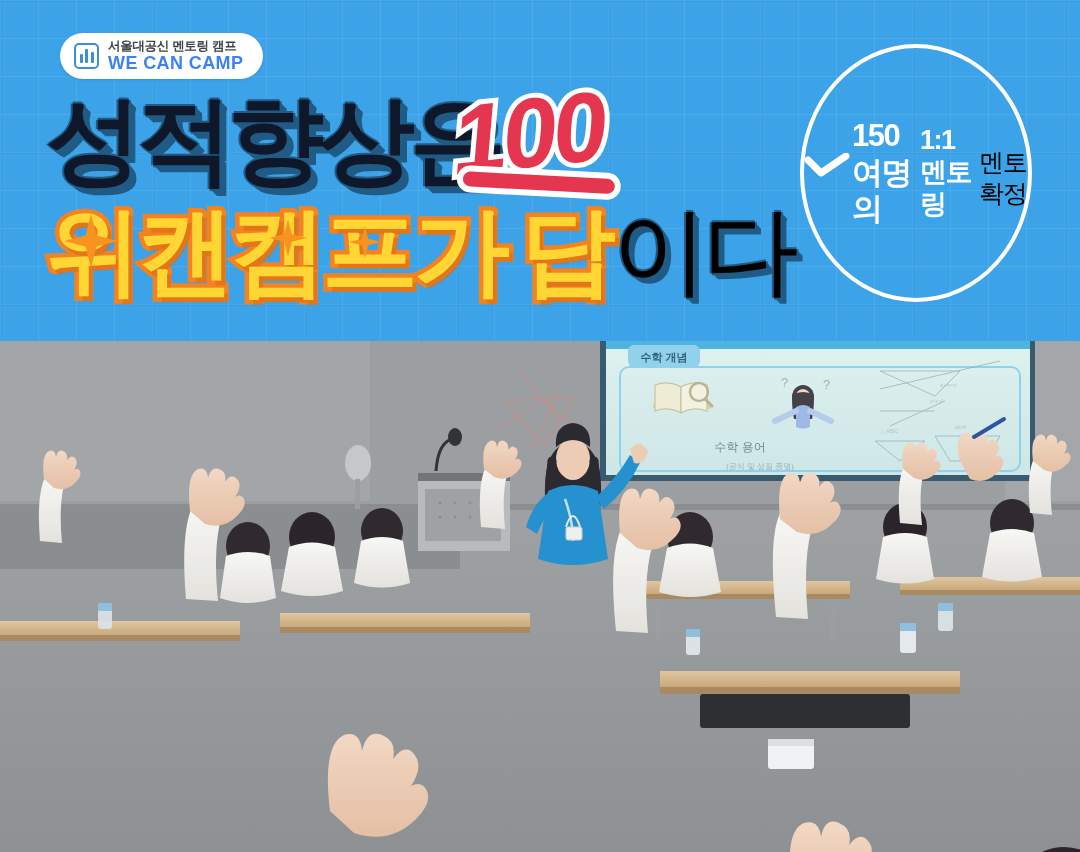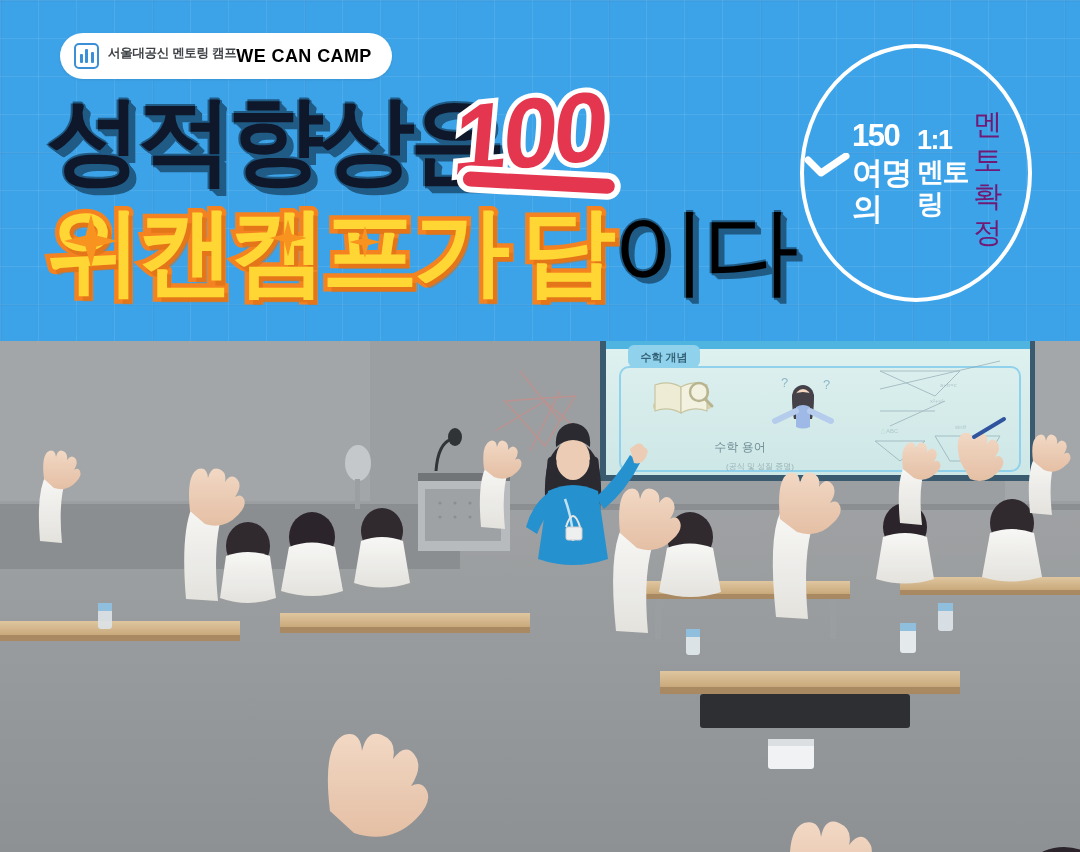--- a/index.html
+++ b/index.html
@@ -43,23 +43,23 @@
   .logo-mark{
     width:25px;height:26px;flex:none;
     border:2px solid #3a8fd6;border-radius:5px;
     display:flex;align-items:flex-end;justify-content:center;gap:2.5px;
     padding-bottom:4px;box-sizing:border-box;
   }
   .logo-mark i{display:block;width:3px;background:#3a8fd6;border-radius:1px;}
   .logo-mark i:nth-child(1){height:9px;}
   .logo-mark i:nth-child(2){height:14px;}
   .logo-mark i:nth-child(3){height:11px;}
-  .logo-text{display:flex;flex-direction:row;line-height:1;}
+  .logo-text{display:flex;flex-direction:column;line-height:1;}
   .logo-kr{font-size:12.5px;color:#3f4246;letter-spacing:-.3px;margin-bottom:2px;font-weight:600;}
-  .logo-en{font-size:18px;color:#000000;font-weight:700;letter-spacing:.4px;}
+  .logo-en{font-size:18px;color:#3b82f6;font-weight:700;letter-spacing:.4px;}
 
   
   .headline{position:absolute;left:0;top:0;width:790px;height:341px;}
 
   .hl-row{position:absolute;white-space:nowrap;line-height:1;}
 
   
   .hl1{
     left:46px;top:92px;
     font-size:96px;font-weight:900;letter-spacing:-5px;
@@ -121,21 +121,21 @@
   .badge{
     position:absolute;left:800px;top:44px;width:232px;height:258px;
     border:4px solid #ffffff;border-radius:50%;
     display:flex;flex-direction:row;align-items:center;
     justify-content:center;gap:2px;
     box-sizing:border-box;
   }
   .badge-check{margin-bottom:10px;}
   .badge-l1{font-size:31px;font-weight:800;color:#ffffff;letter-spacing:-1.5px;line-height:1.18;}
   .badge-l2{font-size:27px;font-weight:700;color:#ffffff;letter-spacing:-1.5px;line-height:1.18;}
-  .badge-l3{font-size:29px;font-weight:500;color:#701a75;letter-spacing:-1.2px;line-height:1.25;margin-top:10px;}
+  .badge-l3{font-size:25px;font-weight:500;color:#000000;letter-spacing:-1.2px;line-height:1.25;margin-top:10px;}
 
   
   .photo{
     position:absolute;left:0;top:341px;width:1080px;height:511px;
     overflow:hidden;background:#eab308;
   }
   .photo svg{display:block;width:1080px;height:511px;}
 </style>
 </head>
 <body>

